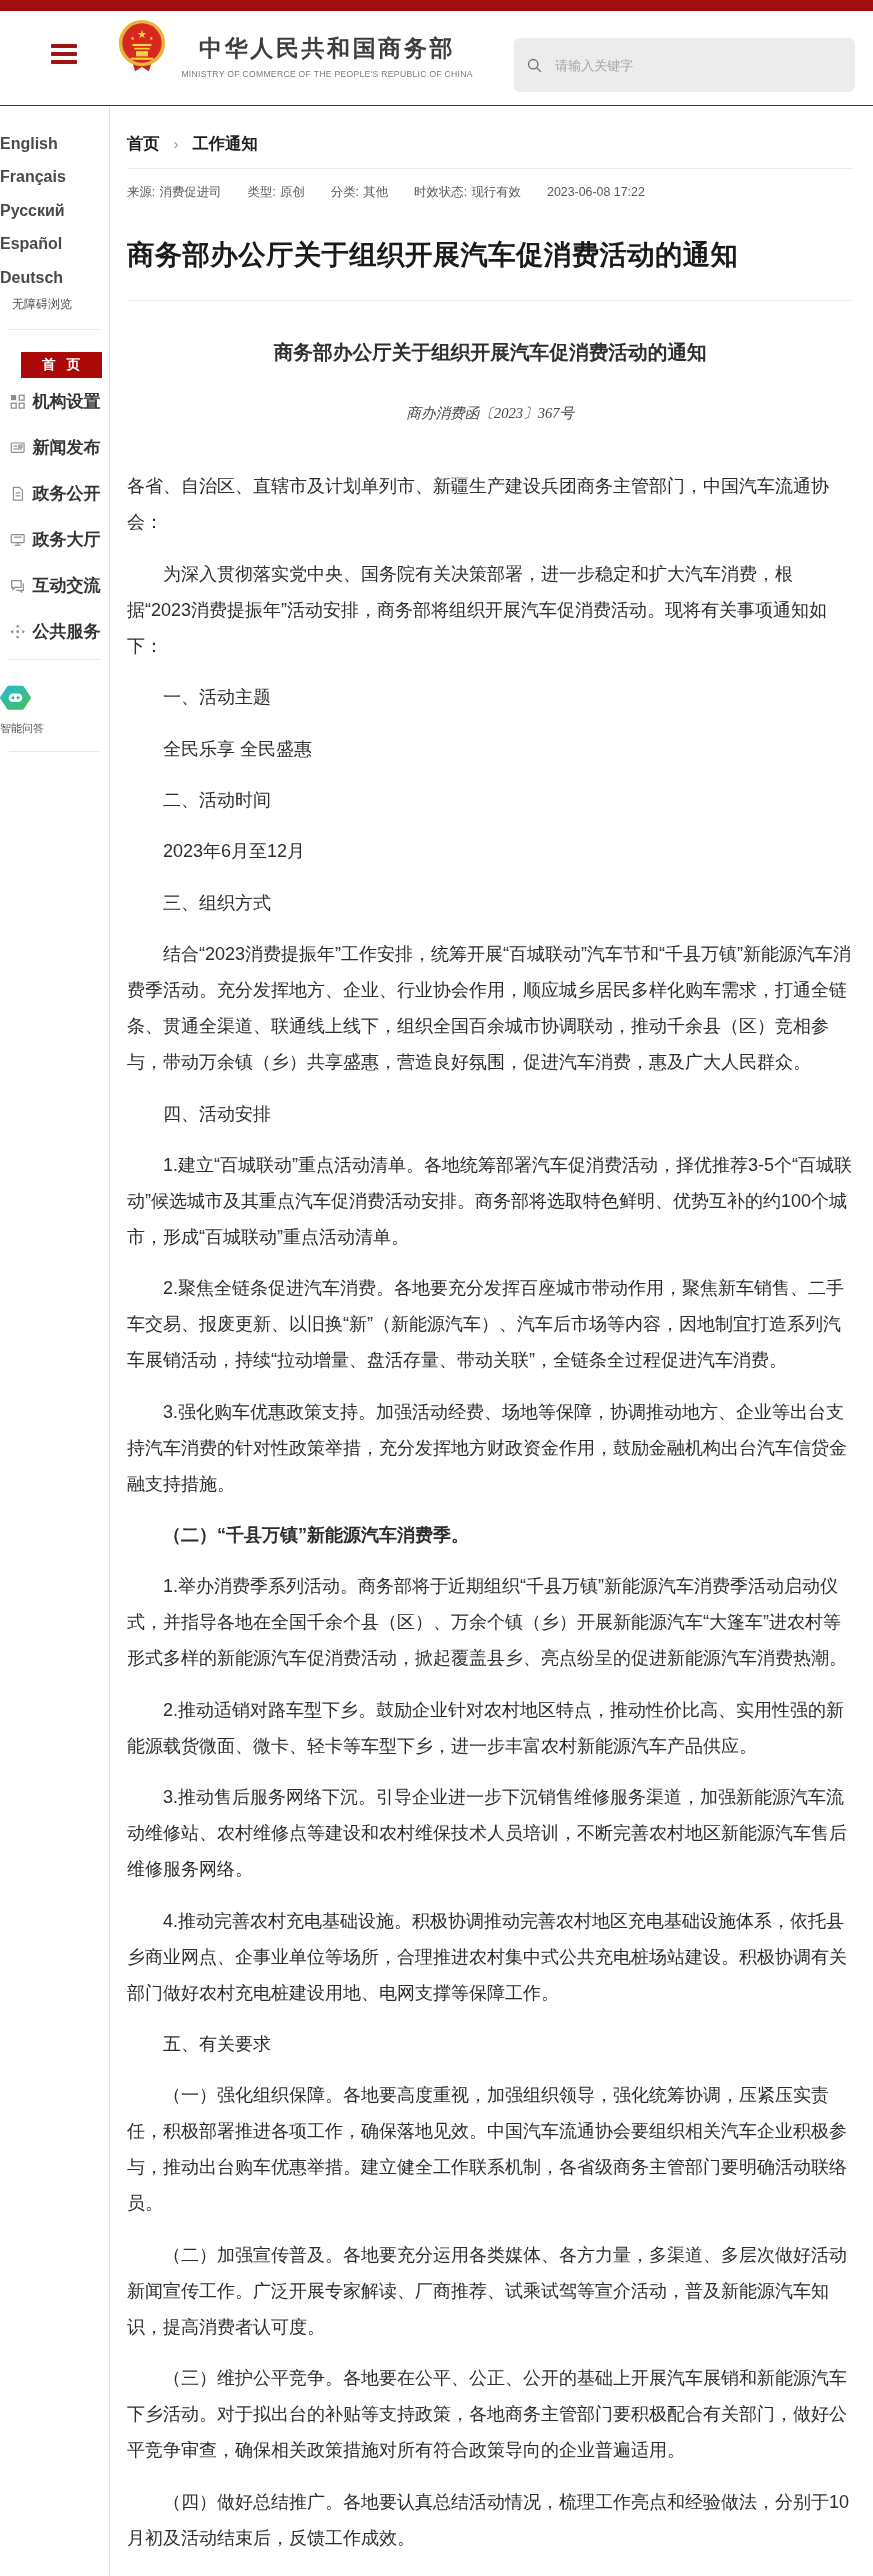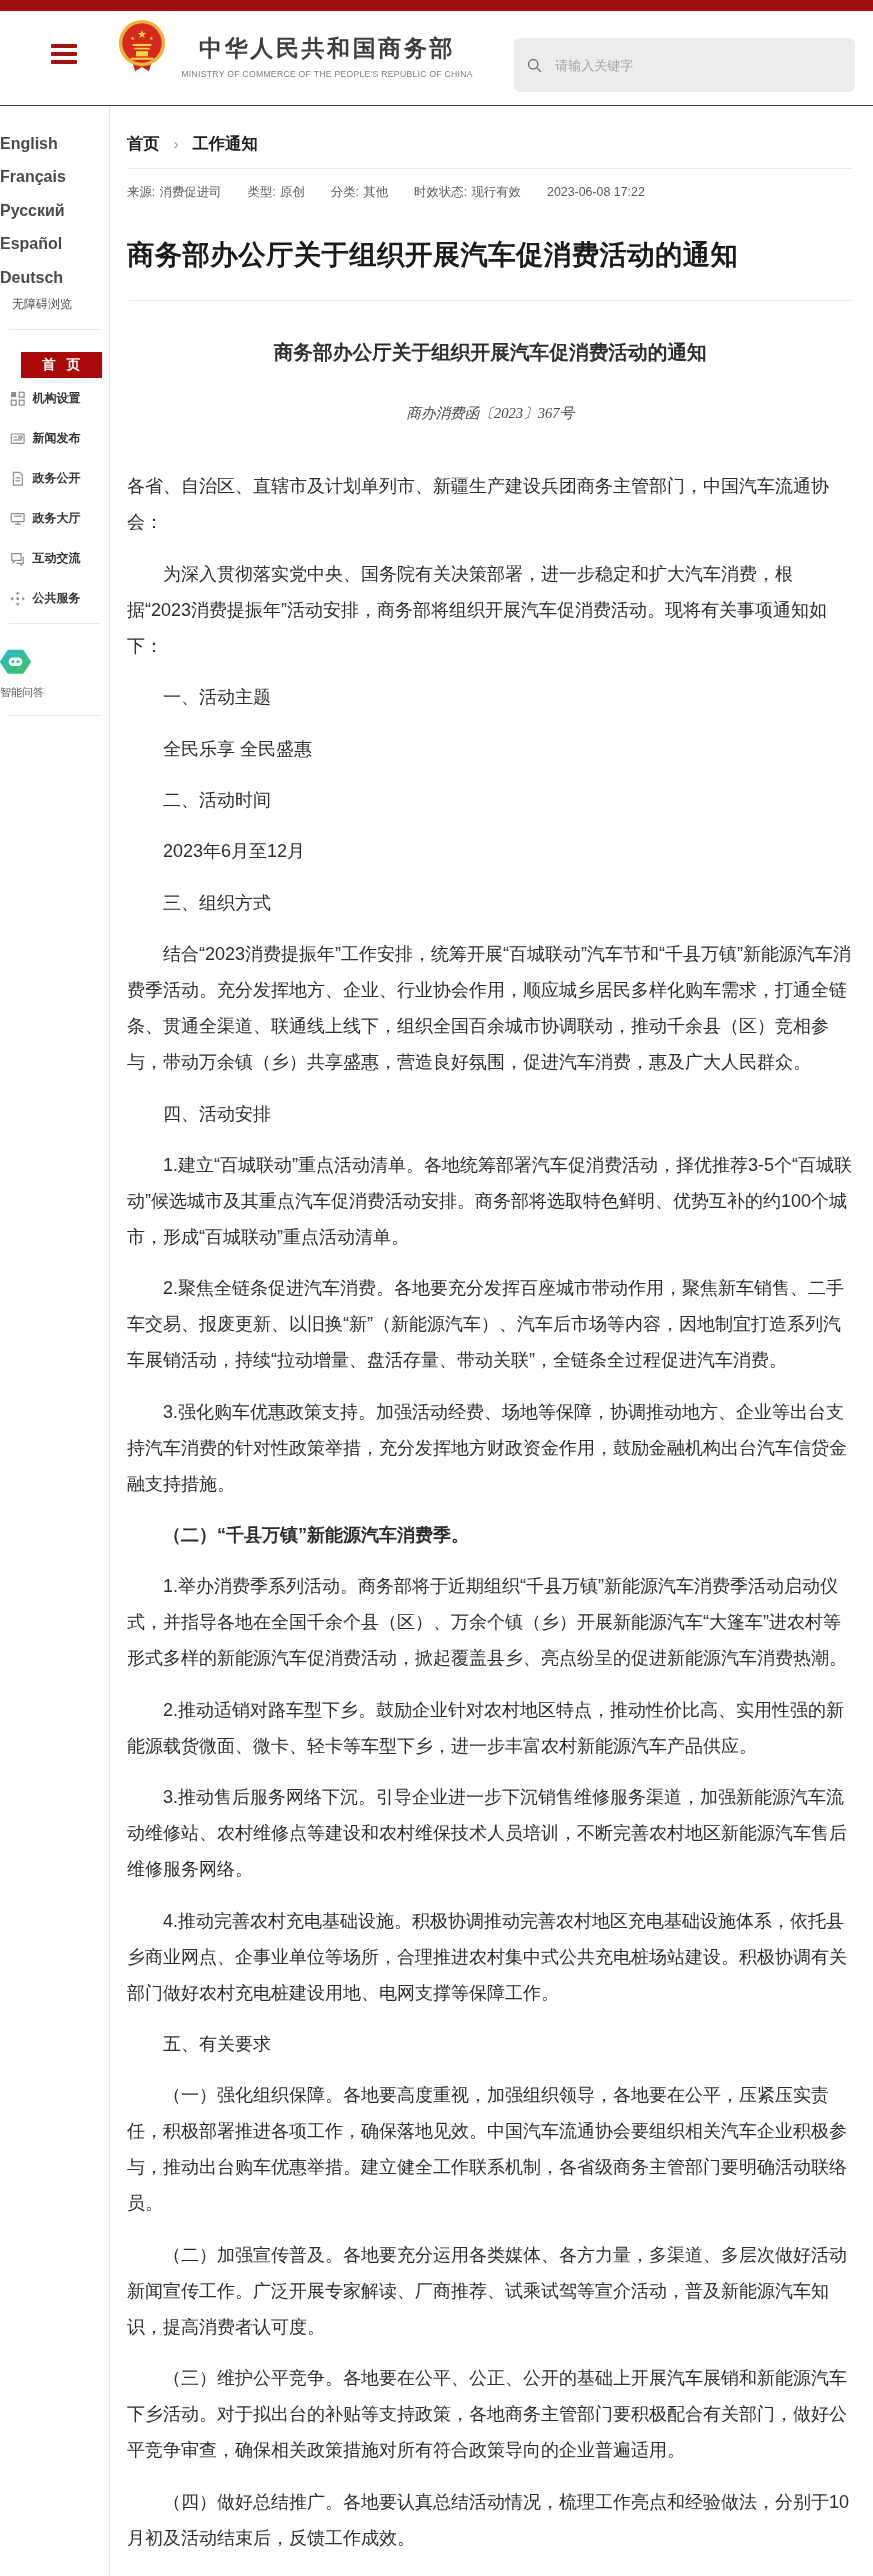--- a/index.html
+++ b/index.html
@@ -21,21 +21,21 @@
   .search input::placeholder{color:#a6a6a6;}
 
   
   .layout{display:flex;min-height:2469px;border-bottom:0.9px solid #e0e0e0;box-sizing:border-box;}
   aside{width:110px;min-width:110px;border-right:0.9px solid #e4e4e4;box-sizing:border-box;padding-top:20.6px;}
   .langs{width:87px;font-size:16px;color:#4a4a4a;line-height:2.1;font-weight:bold;}
   .langs span{display:inline-block;margin-right:6px;cursor:pointer;}
   .accessibility{margin:1.7px 0 0 12px;font-size:12px;color:#4a4a4a;cursor:pointer;}
   .side-divider{border:none;border-top:0.9px solid #e8e8e8;margin:15.4px 8.6px 0 8.6px;}
   .home-btn{margin:22px 0 0 20.6px;width:81px;height:26.6px;background:#ab0808;color:#fff;font-size:13.7px;font-weight:700;letter-spacing:3.4px;display:flex;align-items:center;justify-content:center;text-indent:3.4px;cursor:pointer;}
-  nav .nav-item{display:flex;align-items:center;margin:23px 0 0 10.3px;font-size:12px;font-weight:600;color:#333;cursor:pointer;}
+  nav .nav-item{display:flex;align-items:center;margin:23px 0 0 10.3px;font-size:17px;font-weight:600;color:#333;cursor:pointer;}
   nav .nav-item:first-child{margin-top:12px;}
   .nav-icon{width:15.4px;height:15.4px;margin-right:6.9px;display:inline-flex;}
   .smartqa{margin-top:24px;text-align:left;cursor:pointer;}
   .smartqa .qa-label{font-size:11px;color:#555;margin-top:6.9px;}
 
   
   main{flex:1;padding:0 20.6px 34px 17px;box-sizing:border-box;}
   .breadcrumb{margin-top:27.4px;font-size:16.3px;font-weight:700;color:#1c1c1c;}
   .breadcrumb .crumb-home{cursor:pointer;}
   .breadcrumb .sep{color:#999;font-weight:400;margin:0 9.4px;font-size:15.4px;}
@@ -231,21 +231,21 @@
         <p class="para"><span>四、活动安排</span></p>
         <p class="para"><b>1.建立“百城联动”重点活动清单。</b><span>各地统筹部署汽车促消费活动，择优推荐3-5个“百城联动”候选城市及其重点汽车促消费活动安排。商务部将选取特色鲜明、优势互补的约100个城市，形成“百城联动”重点活动清单。</span></p>
         <p class="para"><b>2.聚焦全链条促进汽车消费。</b><span>各地要充分发挥百座城市带动作用，聚焦新车销售、二手车交易、报废更新、以旧换“新”（新能源汽车）、汽车后市场等内容，因地制宜打造系列汽车展销活动，持续“拉动增量、盘活存量、带动关联”，全链条全过程促进汽车消费。</span></p>
         <p class="para"><b>3.强化购车优惠政策支持。</b><span>加强活动经费、场地等保障，协调推动地方、企业等出台支持汽车消费的针对性政策举措，充分发挥地方财政资金作用，鼓励金融机构出台汽车信贷金融支持措施。</span></p>
         <p class="para bold"><span>（二）“千县万镇”新能源汽车消费季。</span></p>
         <p class="para"><b>1.举办消费季系列活动。</b><span>商务部将于近期组织“千县万镇”新能源汽车消费季活动启动仪式，并指导各地在全国千余个县（区）、万余个镇（乡）开展新能源汽车“大篷车”进农村等形式多样的新能源汽车促消费活动，掀起覆盖县乡、亮点纷呈的促进新能源汽车消费热潮。</span></p>
         <p class="para"><b>2.推动适销对路车型下乡。</b><span>鼓励企业针对农村地区特点，推动性价比高、实用性强的新能源载货微面、微卡、轻卡等车型下乡，进一步丰富农村新能源汽车产品供应。</span></p>
         <p class="para"><b>3.推动售后服务网络下沉。</b><span>引导企业进一步下沉销售维修服务渠道，加强新能源汽车流动维修站、农村维修点等建设和农村维保技术人员培训，不断完善农村地区新能源汽车售后维修服务网络。</span></p>
         <p class="para"><b>4.推动完善农村充电基础设施。</b><span>积极协调推动完善农村地区充电基础设施体系，依托县乡商业网点、企事业单位等场所，合理推进农村集中式公共充电桩场站建设。积极协调有关部门做好农村充电桩建设用地、电网支撑等保障工作。</span></p>
         <p class="para"><span>五、有关要求</span></p>
-        <p class="para"><b>（一）强化组织保障。</b><span>各地要高度重视，加强组织领导，各地要在公平，压紧压实责任，积极部署推进各项工作，确保落地见效。中国汽车流通协会要组织相关汽车企业积极参与，推动出台购车优惠举措。建立健全工作联系机制，各省级商务主管部门要明确活动联络员。</span></p>
+        <p class="para"><b>（一）强化组织保障。</b><span>各地要高度重视，加强组织领导，强化统筹协调，压紧压实责任，积极部署推进各项工作，确保落地见效。中国汽车流通协会要组织相关汽车企业积极参与，推动出台购车优惠举措。建立健全工作联系机制，各省级商务主管部门要明确活动联络员。</span></p>
         <p class="para"><b>（二）加强宣传普及。</b><span>各地要充分运用各类媒体、各方力量，多渠道、多层次做好活动新闻宣传工作。广泛开展专家解读、厂商推荐、试乘试驾等宣介活动，普及新能源汽车知识，提高消费者认可度。</span></p>
         <p class="para"><b>（三）维护公平竞争。</b><span>各地要在公平、公正、公开的基础上开展汽车展销和新能源汽车下乡活动。对于拟出台的补贴等支持政策，各地商务主管部门要积极配合有关部门，做好公平竞争审查，确保相关政策措施对所有符合政策导向的企业普遍适用。</span></p>
         <p class="para"><b>（四）做好总结推广。</b><span>各地要认真总结活动情况，梳理工作亮点和经验做法，分别于10月初及活动结束后，反馈工作成效。</span></p>
       </div>
 
   </main>
 </div>
 
 
 </body></html>

